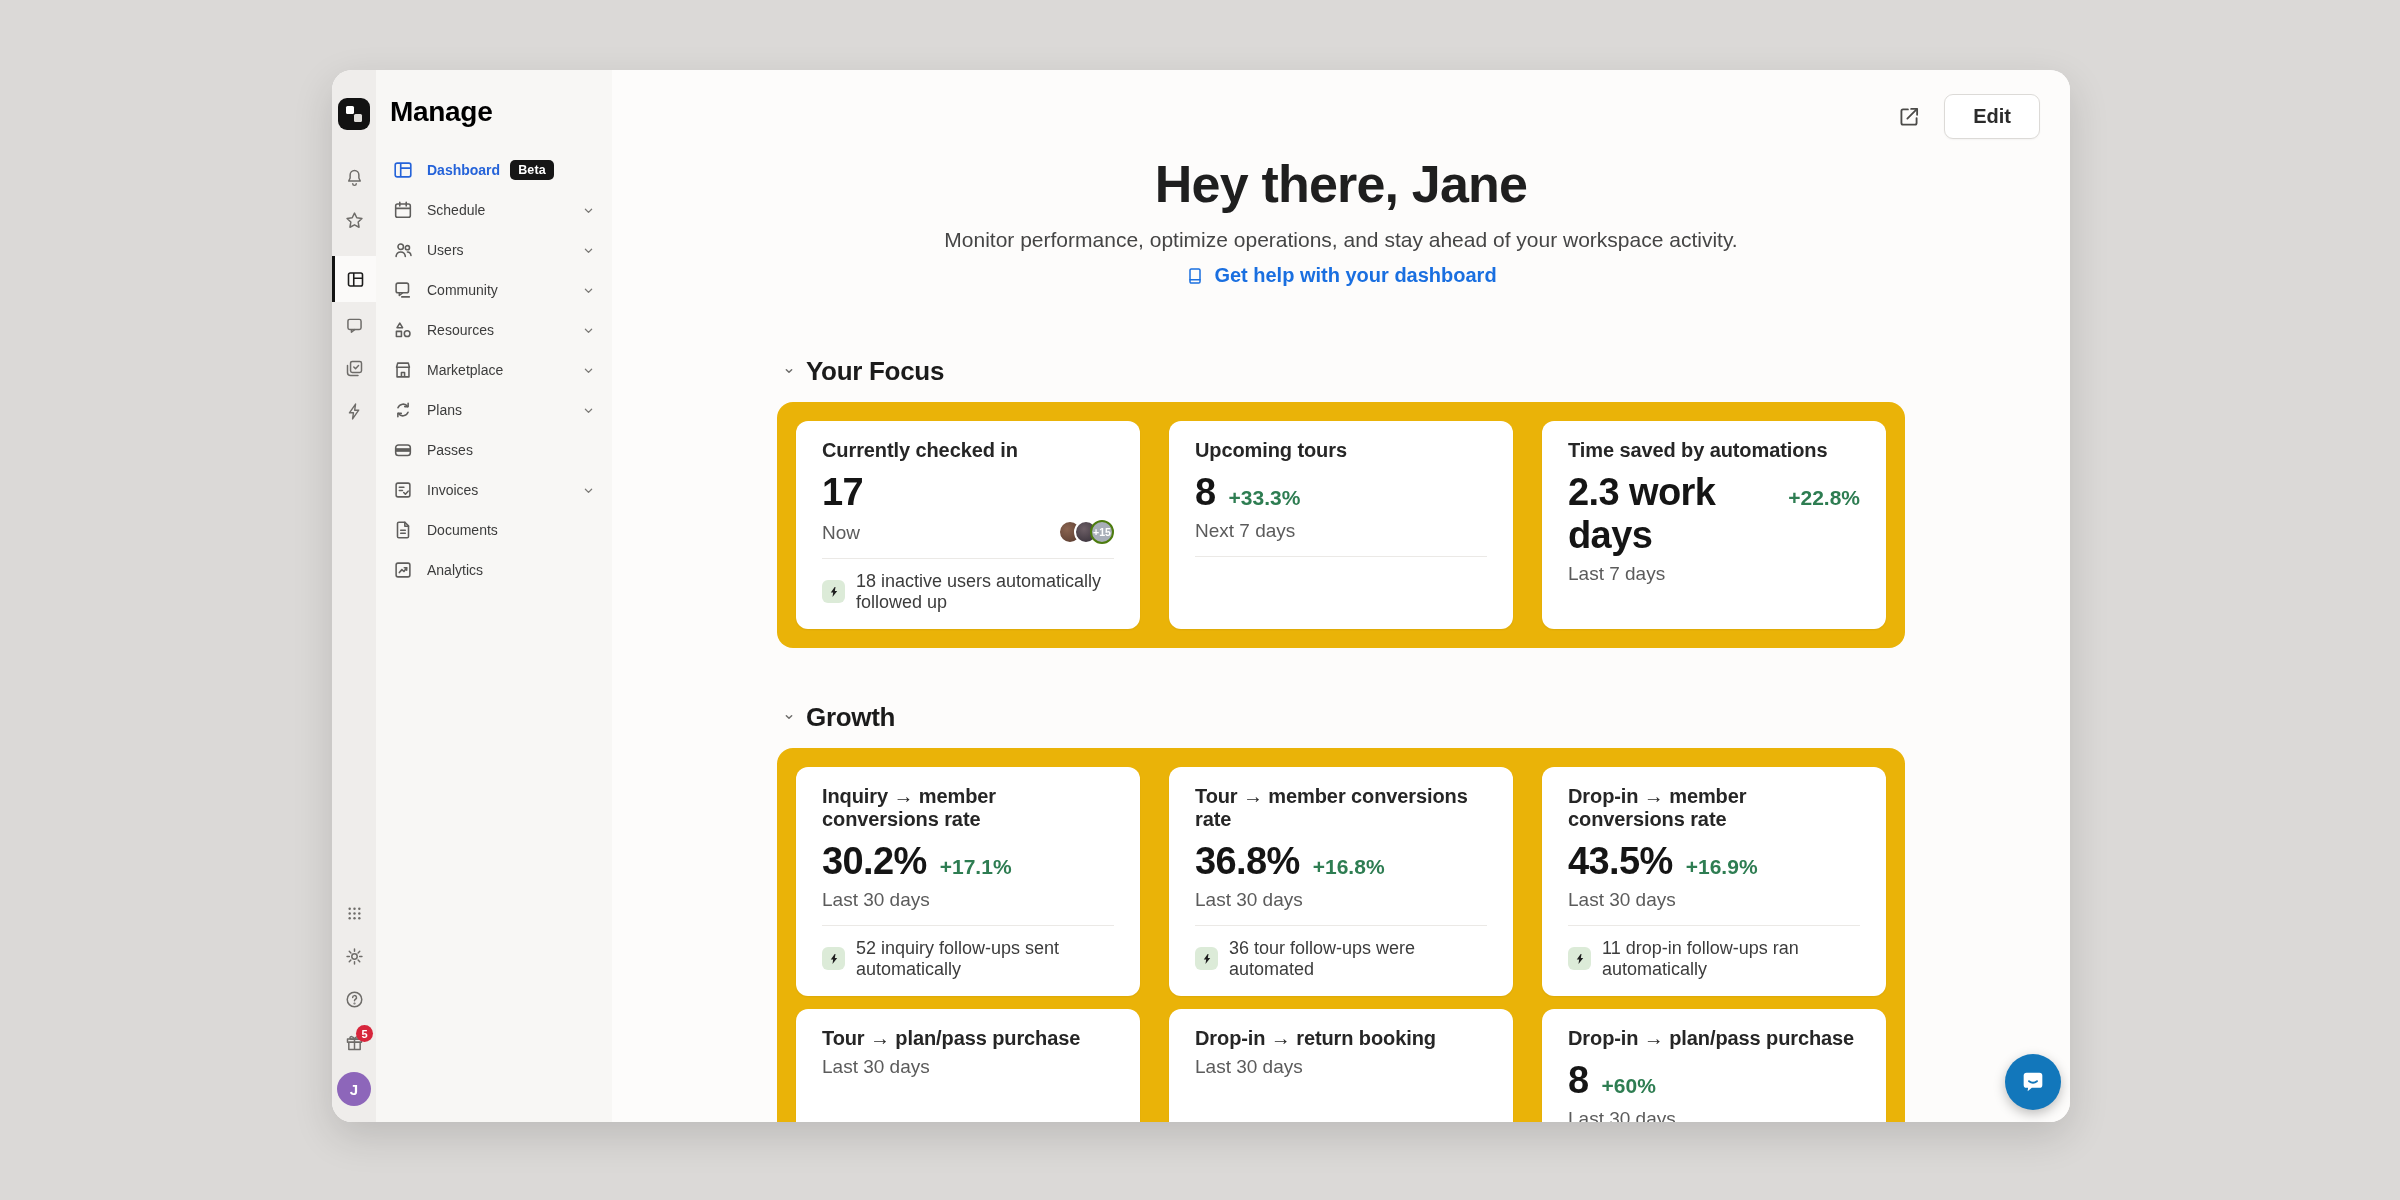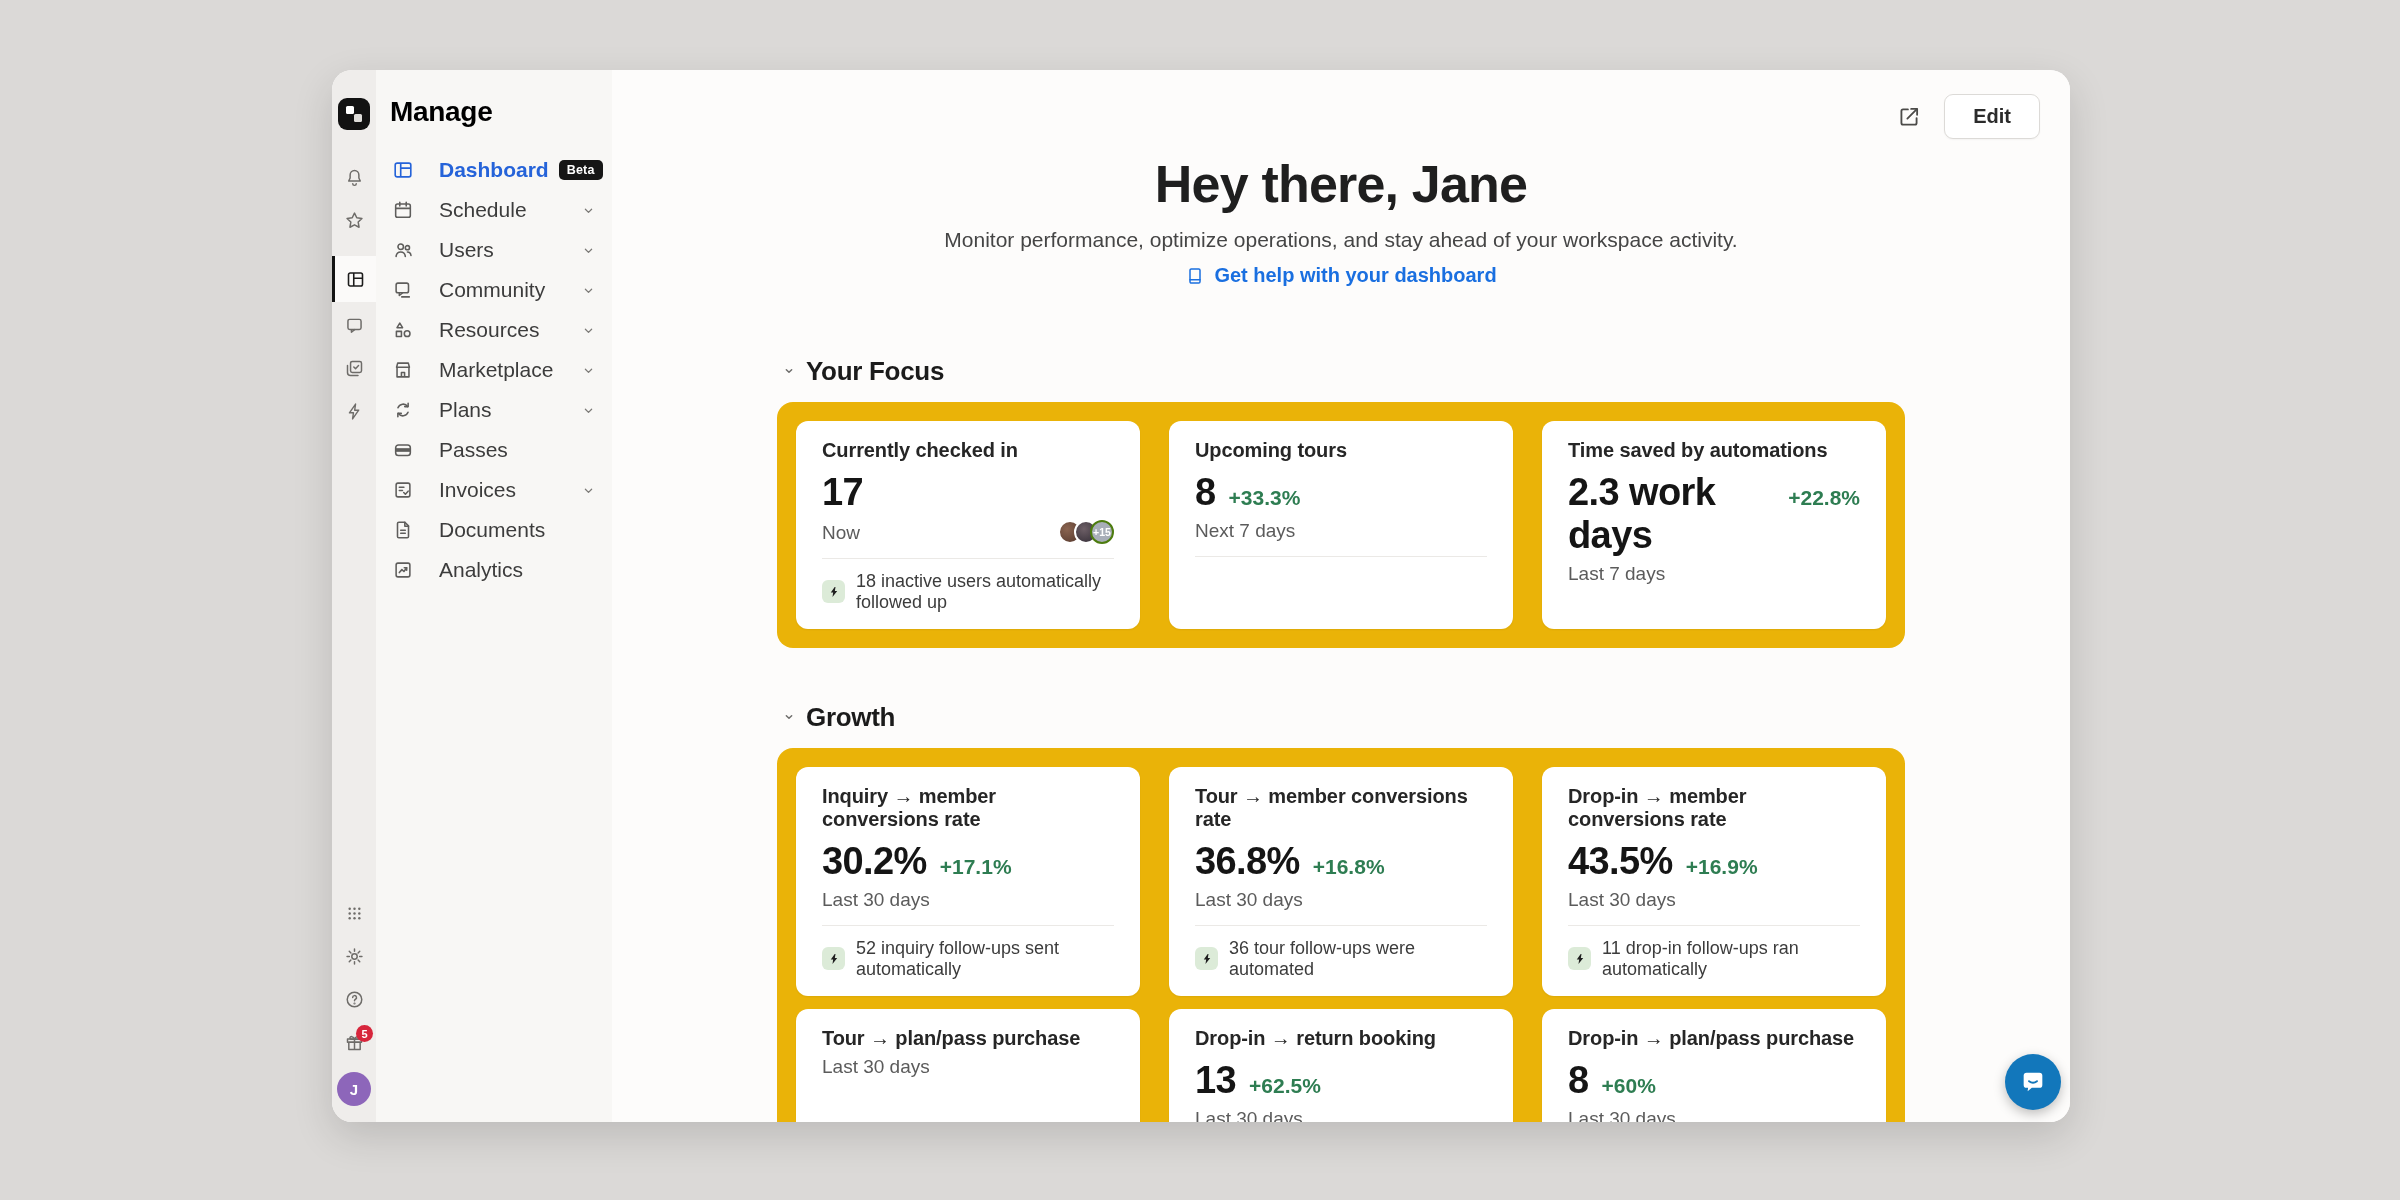--- a/index.html
+++ b/index.html
@@ -53,21 +53,21 @@
   
   .sidebar { width:236px; flex:0 0 236px; background:#f8f7f5; padding-top:26px; }
   .sidebar-title { font-size:28px; font-weight:700; color:#000000; padding-left:14px; letter-spacing:-.3px; }
   .nav { margin-top:22px; }
   .nav-item {
     height:40px; display:flex; align-items:center; padding:0 16px 0 16px;
     cursor:pointer; color:#3c3c3c;
   }
   .nav-item .nav-icon { width:22px; height:22px; color:#5f5e5c; flex:0 0 22px; display:flex; }
   .nav-item .nav-icon svg { width:22px; height:22px; }
-  .nav-label { margin-left:25px; font-size:21px; font-weight:500; }
+  .nav-label { margin-left:13px; font-size:14px; font-weight:500; }
   .nav-item.active { color:#2563d9; }
   .nav-item.active .nav-icon { color:#2563d9; }
   .nav-item.active .nav-label { font-weight:600; }
   .beta-badge {
     margin-left:10px; background:#161616; color:#fff; font-size:12.5px; font-weight:700;
     padding:3px 8px; border-radius:5px; letter-spacing:.2px;
   }
   .nav-chevron { margin-left:auto; color:#7c7a77; display:flex; }
   .nav-chevron svg { width:15px; height:15px; }
   
@@ -542,24 +542,20 @@
           <div class="card">
             <div class="card-title">Tour → plan/pass purchase</div>
             <div class="caption-row">
                 <span class="card-caption">Last 30 days</span>
               </div>
 
           </div>
 
           <div class="card">
             <div class="card-title">Drop-in → return booking</div>
-            <div class="value-row">
-              <span class="card-value">13</span>
-              <span class="card-delta">+62.5%</span>
-            </div>
             <div class="caption-row">
                 <span class="card-caption">Last 30 days</span>
               </div>
 
           </div>
 
           <div class="card">
             <div class="card-title">Drop-in → plan/pass purchase</div>
             <div class="value-row">
               <span class="card-value">8</span>

